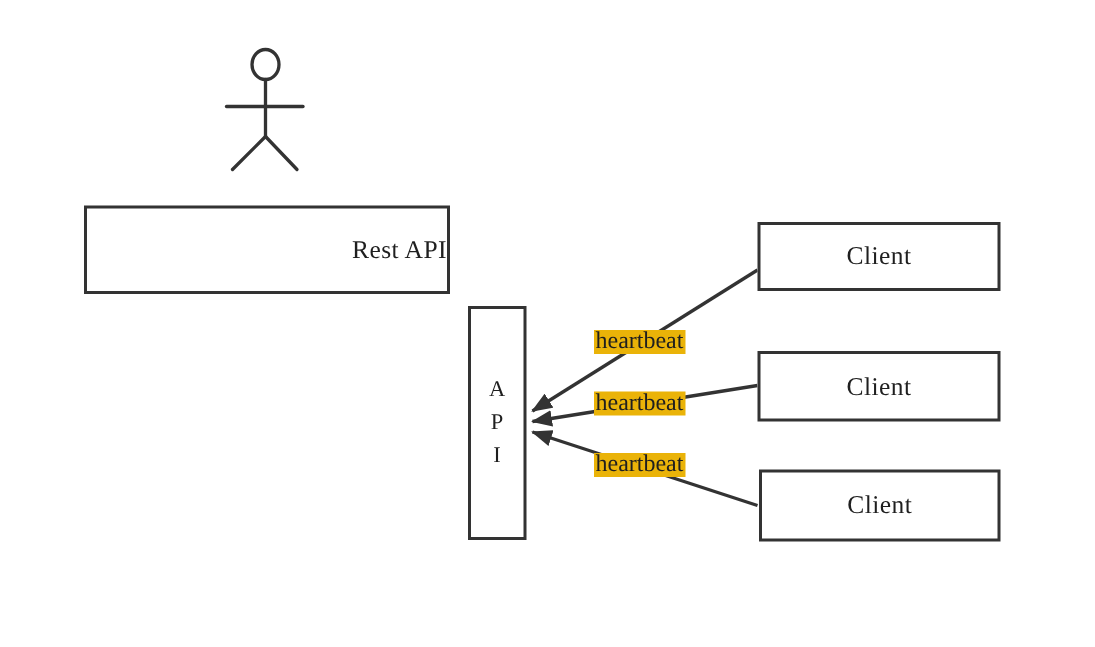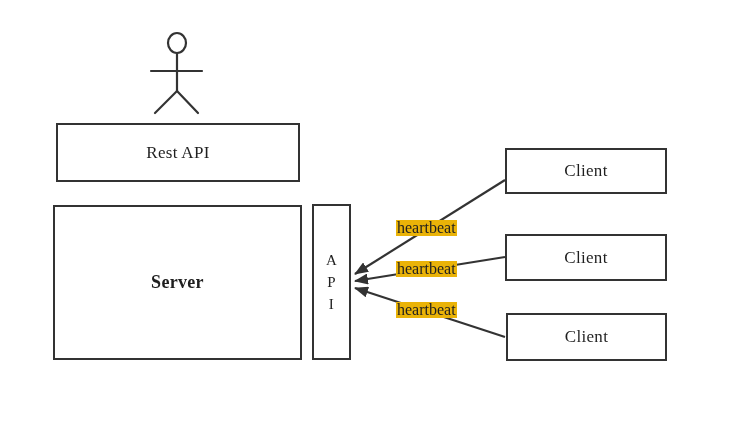--- a/index.html
+++ b/index.html
@@ -27,21 +27,21 @@
     z-index: 2;
     box-sizing: border-box;
     background: #ffffff;
     border: 2px solid #333333;
     display: flex;
     align-items: center;
     justify-content: center;
     font-size: 17px;
     letter-spacing: 0.3px;
   }
-  .box-rest-api { left: 56px;  top: 123px; width: 244px; height: 59px; }
+  .box-rest-api { left: 56px;  top: 137px; width: 244px; height: 59px; justify-content: flex-end; }
   .box-server   { left: 53px;  top: 205px; width: 249px; height: 155px;
                   font-weight: bold; font-size: 18px; }
   .box-api      { left: 312px; top: 204px; width: 39px;  height: 156px;
                   flex-direction: column; font-size: 15px; line-height: 22px; }
   .box-client-1 { left: 505px; top: 148px; width: 162px; height: 46px; }
   .box-client-2 { left: 505px; top: 234px; width: 162px; height: 47px; }
   .box-client-3 { left: 506px; top: 313px; width: 161px; height: 48px; }
   .edge-label {
     position: absolute;
     z-index: 3;
@@ -79,23 +79,20 @@
       <line x1="505" y1="180" x2="355" y2="274" marker-end="url(#arrowhead)"></line>
       <line x1="505" y1="257" x2="355" y2="281" marker-end="url(#arrowhead)"></line>
       <line x1="505" y1="337" x2="355" y2="288" marker-end="url(#arrowhead)"></line>
     </g>
   </svg>
 
   <div class="box box-rest-api">
     <span>Rest API</span>
   </div>
 
-  <div class="box box-server">
-    <span>Server</span>
-  </div>
 
   <div class="box box-api">
     <span>A</span>
     <span>P</span>
     <span>I</span>
   </div>
 
   <div class="box box-client-1">
     <span>Client</span>
   </div>

